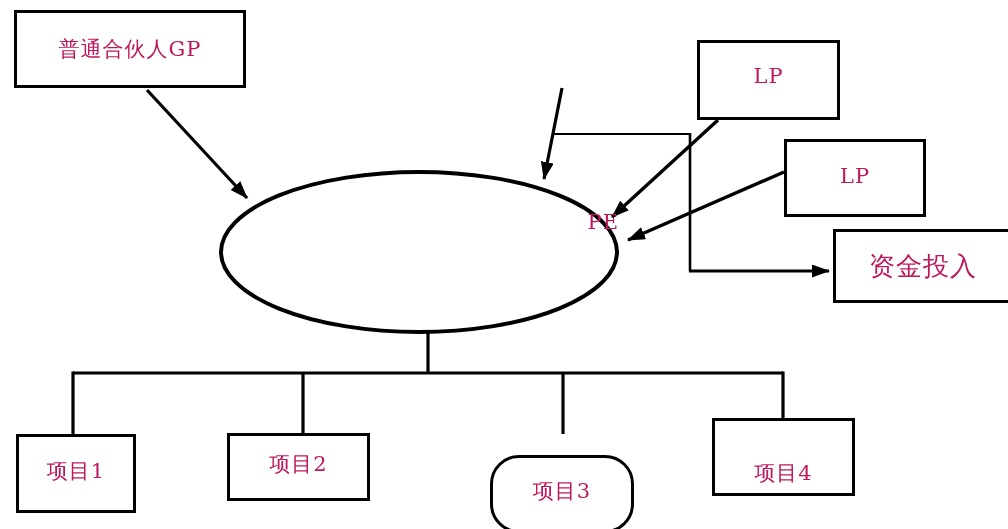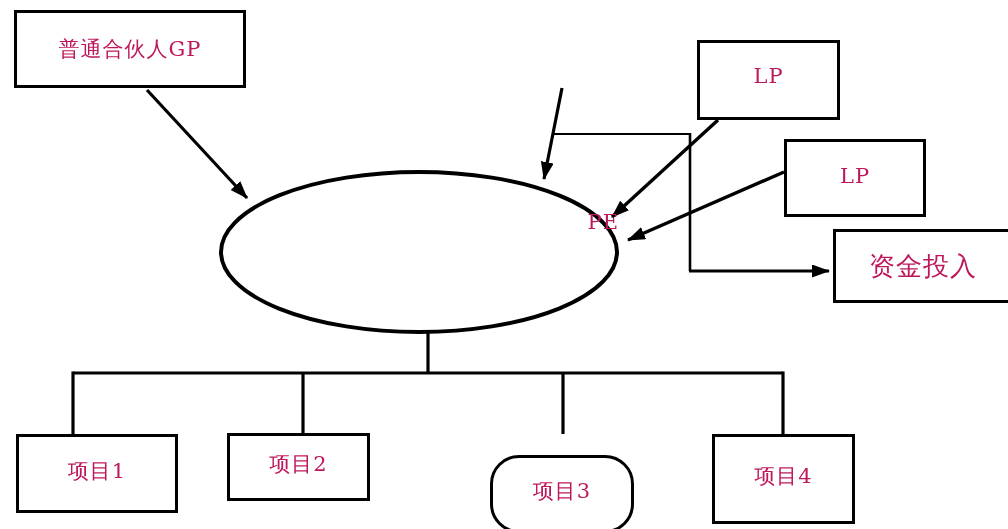--- a/index.html
+++ b/index.html
@@ -89,29 +89,29 @@
   </div>
 
   <div class="node" style="left:833px; top:229px; width:180px; height:74px; font-size:26px;">
     <span>资金投入</span>
   </div>
 
   <div class="ellipse-label">
     <div>PE</div>
   </div>
 
-  <div class="node" style="left:16px; top:434px; width:162px; height:79px; padding-bottom:6px;align-items:center;">
+  <div class="node" style="left:16px; top:434px; width:120px; height:79px; padding-bottom:6px;align-items:center;">
     <span>项目1</span>
   </div>
 
   <div class="node" style="left:227px; top:433px; width:143px; height:68px; padding-bottom:6px;">
     <span>项目2</span>
   </div>
 
   <div class="node" style="left:490px; top:455px; width:144px; height:78px; padding-bottom:6px;border-radius:29px;">
     <span>项目3</span>
   </div>
 
-  <div class="node" style="left:712px; top:434px; width:143px; height:90px; padding-bottom:6px;">
+  <div class="node" style="left:712px; top:418px; width:143px; height:78px; padding-bottom:6px;align-items:flex-end;">
     <span>项目4</span>
   </div>
 
 </div>
 
 </body></html>

